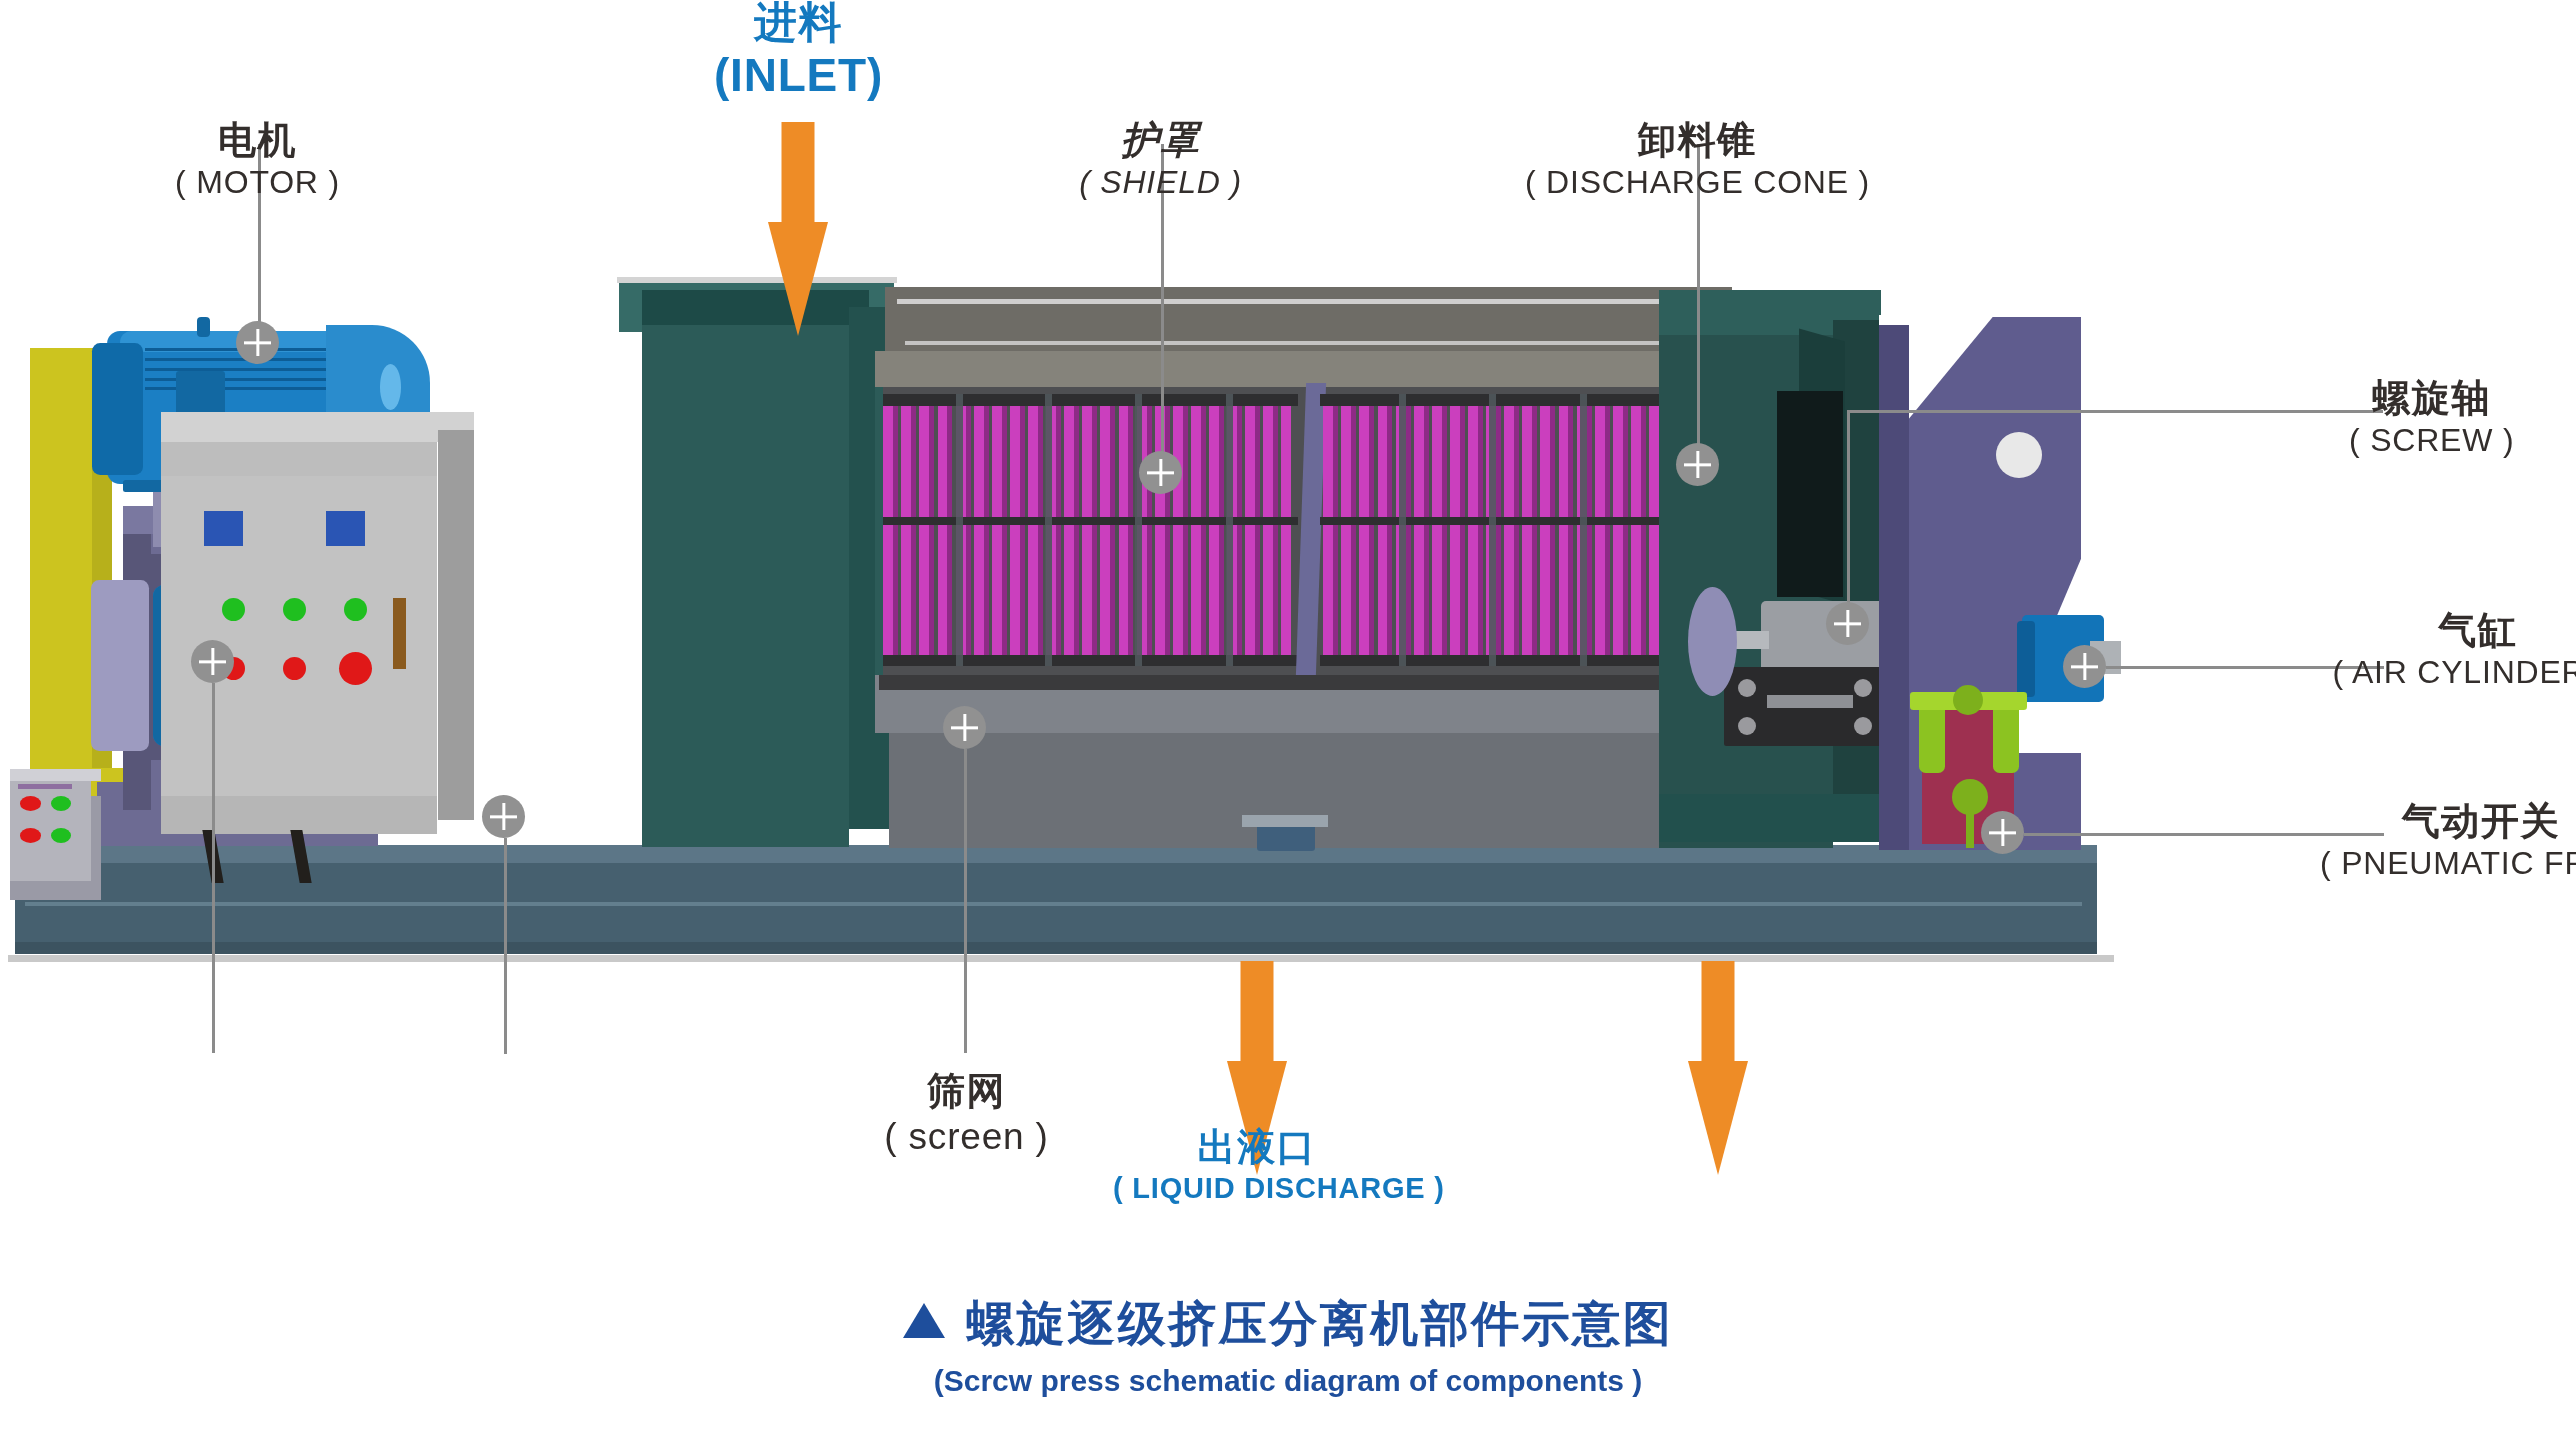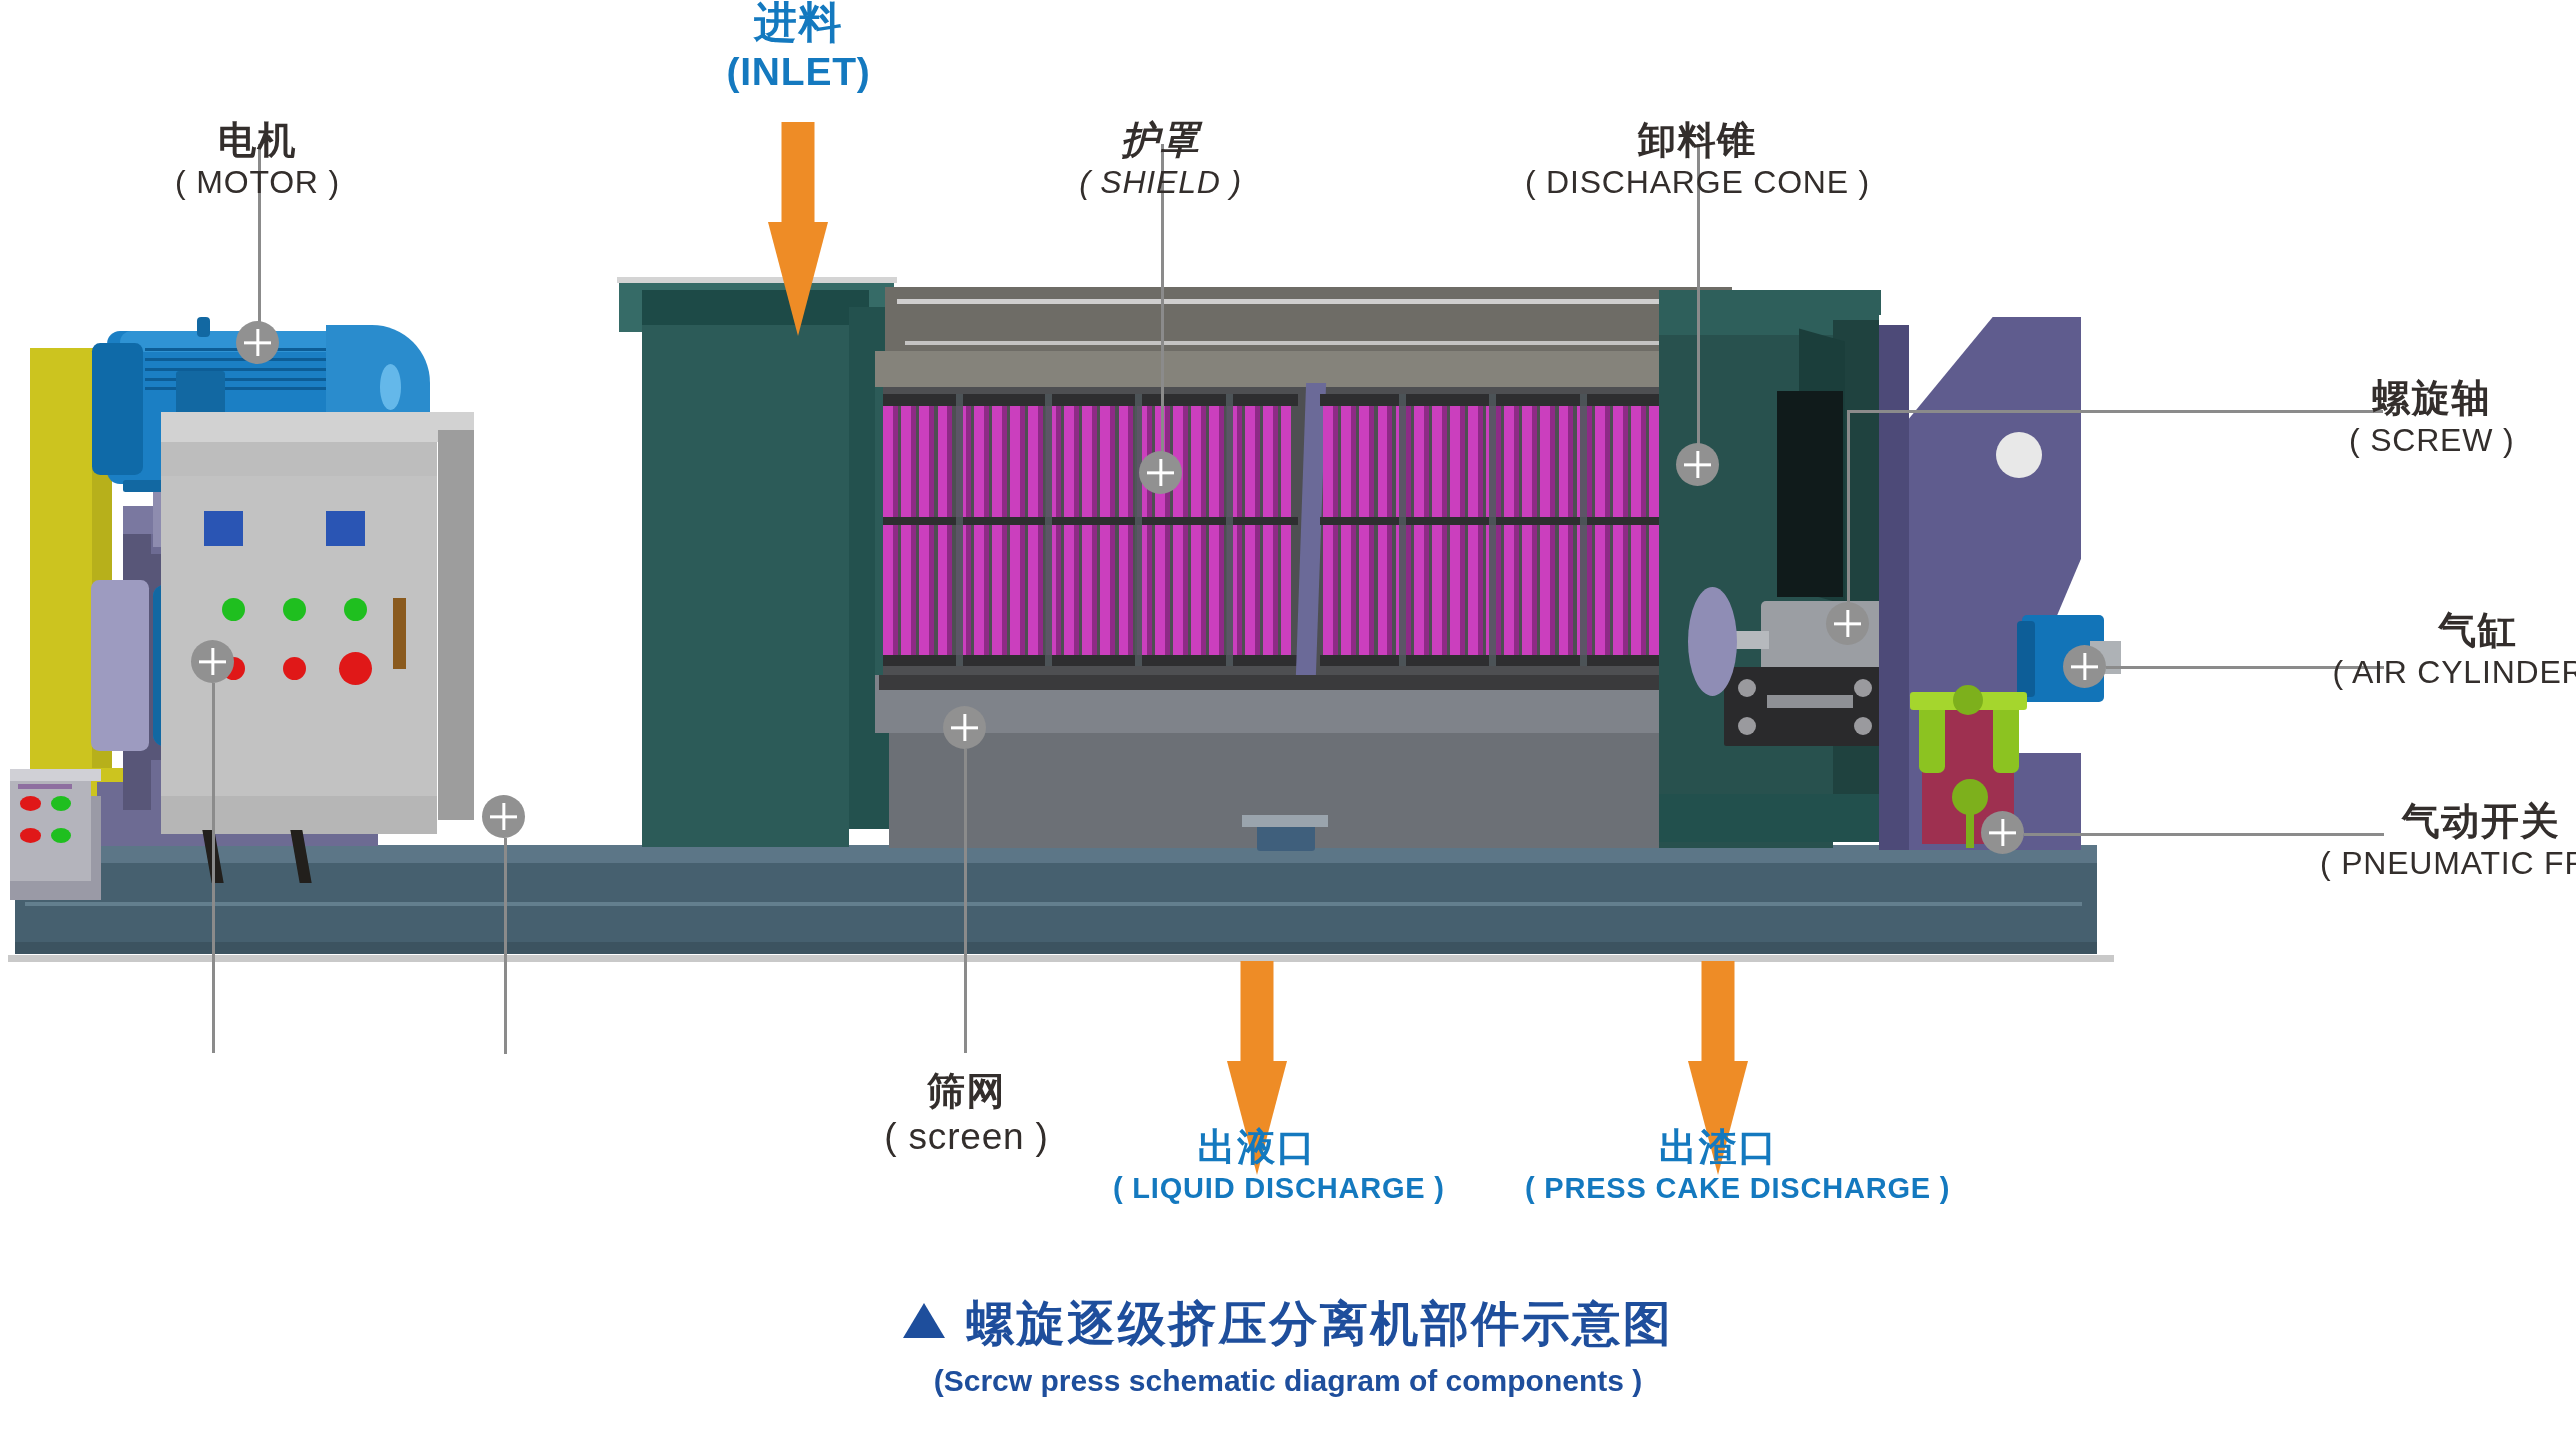--- a/index.html
+++ b/index.html
@@ -397,21 +397,21 @@
     <div class="head" style="border-top:114px solid #ee8c26;height:0;bottom:-49px;"></div>
   </div>
 
   <div class="lbl" style="left:134px;top:119px;width:247px;">
     <span class="cn">电机</span>
     <span class="en">( MOTOR )</span>
   </div>
 
   <div class="lbl blue" style="left:675px;top:-1.6px;width:247px;">
     <span class="cn" style="font-size:43px;">进料</span>
-    <span class="en" style="font-size:39px;">(INLET)</span>
+    <span class="en" style="font-size:46px;">(INLET)</span>
   </div>
 
   <div class="lbl" style="left:1037px;top:119px;width:247px;font-style:italic;">
     <span class="cn">护罩</span>
     <span class="en">( SHIELD )</span>
   </div>
 
   <div class="lbl" style="left:1492px;top:119px;width:411px;">
     <span class="cn">卸料锥</span>
     <span class="en">( DISCHARGE  CONE )</span>
@@ -437,24 +437,20 @@
   <div class="lbl" style="left:847px;top:1070px;width:239px;">
     <span class="cn">筛网</span>
     <span class="en" style="font-size:37px;">( screen )</span>
   </div>
 
   <div class="lbl blue" style="left:1113px;top:1126px;width:288px;">
     <span class="cn">出液口</span>
     <span class="en">( LIQUID DISCHARGE )</span>
   </div>
 
-  <div class="lbl blue" style="left:1525px;top:1126px;width:387px;">
-    <span class="cn">出渣口</span>
-    <span class="en">( PRESS CAKE DISCHARGE )</span>
-  </div>
 
   <div id="footer">
     <span class="tri"></span><span class="t1">螺旋逐级挤压分离机部件示意图</span>
     <div class="t2">(Scrcw press schematic diagram of components )</div>
   </div>
 
 </div>
 
 
 </body></html>

